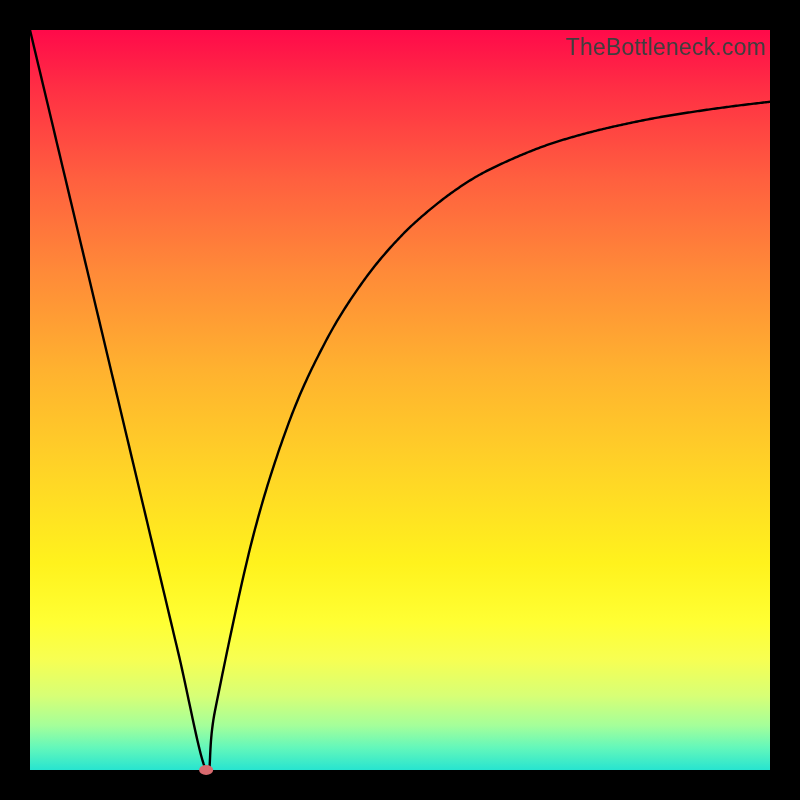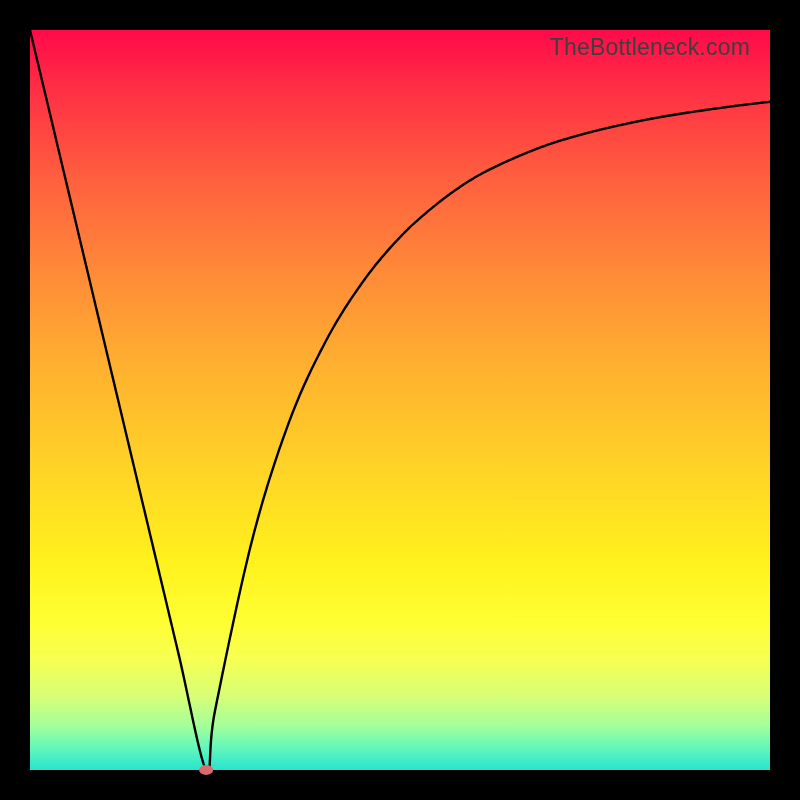--- a/index.html
+++ b/index.html
@@ -35,21 +35,21 @@
       #f7ff52 85%,
       #d7ff76 90%,
       #a4ff9a 94%,
       #63f7bb 97%,
       #27e4d0 100%
     );
   }
   .attribution {
     position: absolute;
     top: 4px;
-    right: 20px;
+    right: 4px;
     color: #3f3f3f;
     font-size: 23px;
     font-weight: 500;
     user-select: none;
     letter-spacing: 0.2px;
   }
   svg.curve {
     position: absolute;
     inset: 0;
     width: 740px;

